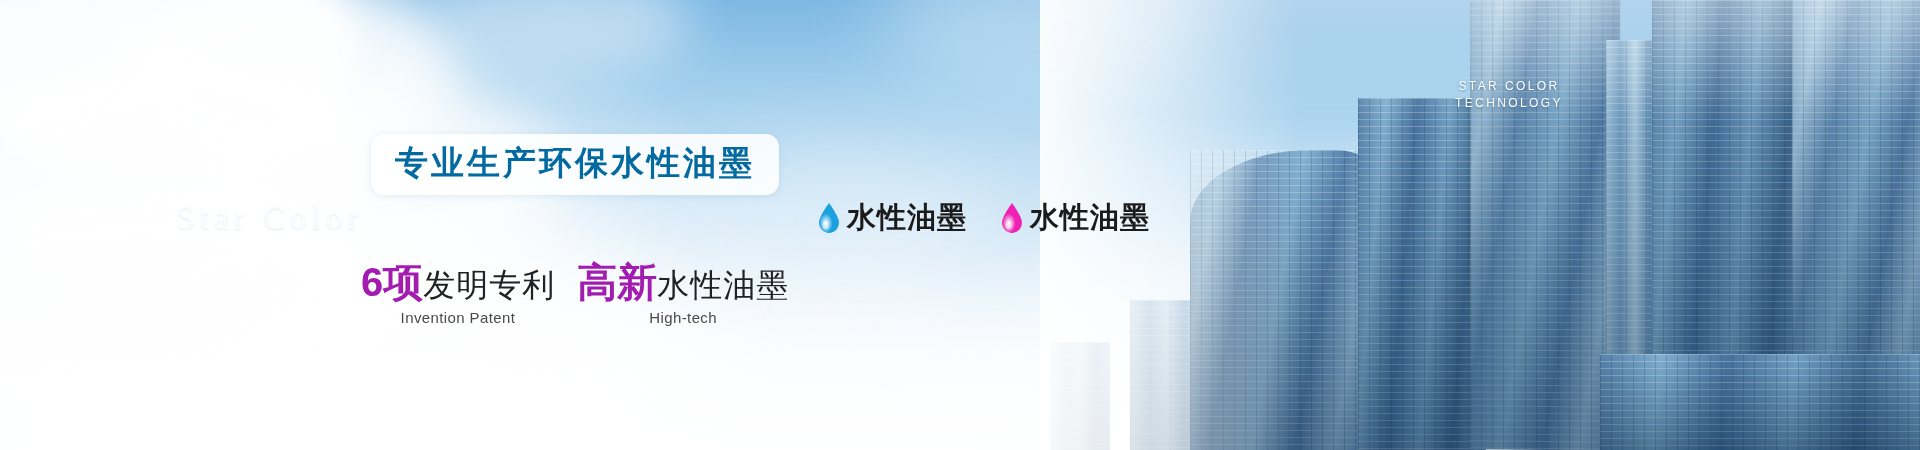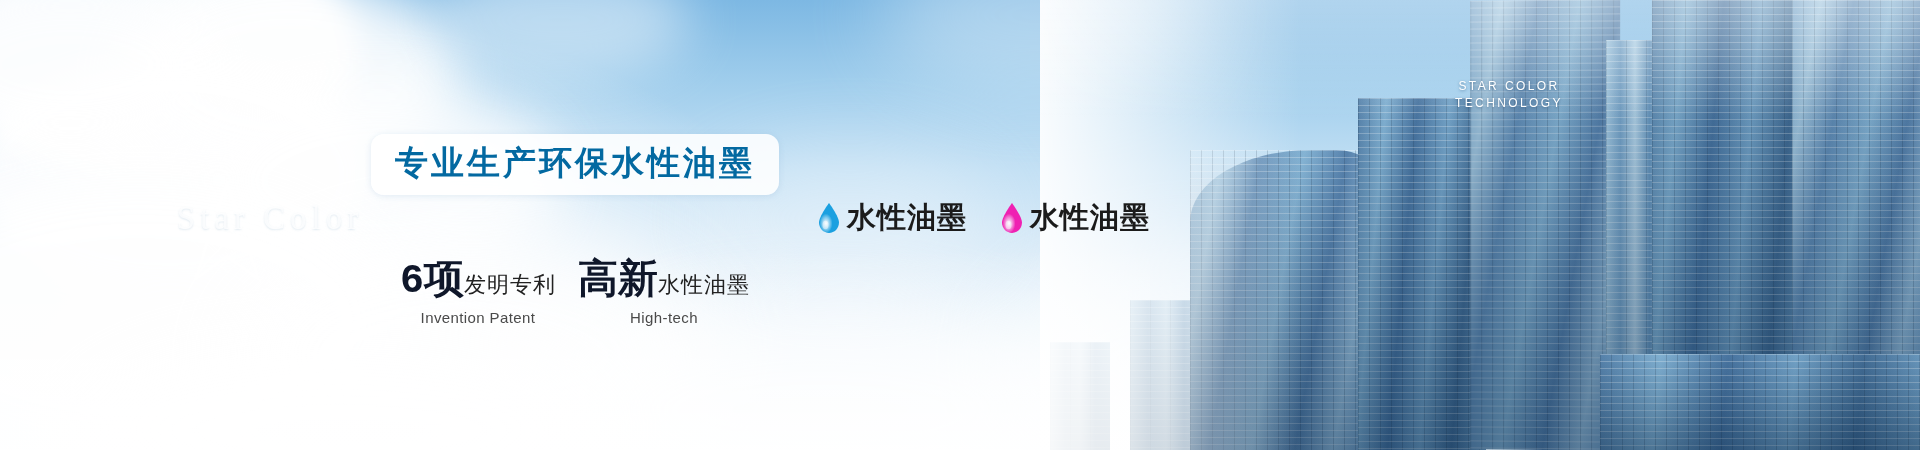--- a/index.html
+++ b/index.html
@@ -211,24 +211,24 @@
   }
 
   .badges{
     position:absolute;left:0;right:0;top:262px;
     display:flex;justify-content:center;align-items:flex-start;
     gap:22px;
   }
   .badge{text-align:center;}
   .badge-cn{white-space:nowrap;line-height:1;}
   .badge-big{
-    font-size:40px;font-weight:bold;color:#0f172a;letter-spacing:0px;font-family:Liberation Mono, monospace;
+    font-size:40px;font-weight:bold;color:#a21caf;letter-spacing:0px;
   }
   .badge-small{
-    font-size:22px;font-weight:500;color:#222;letter-spacing:1px;
+    font-size:32px;font-weight:500;color:#222;letter-spacing:1px;
   }
   .badge-en{
     margin-top:7px;
     font-size:15px;
     color:#4a4a4a;
     letter-spacing:.4px;
     white-space:nowrap;
   }
 </style>
 </head>

